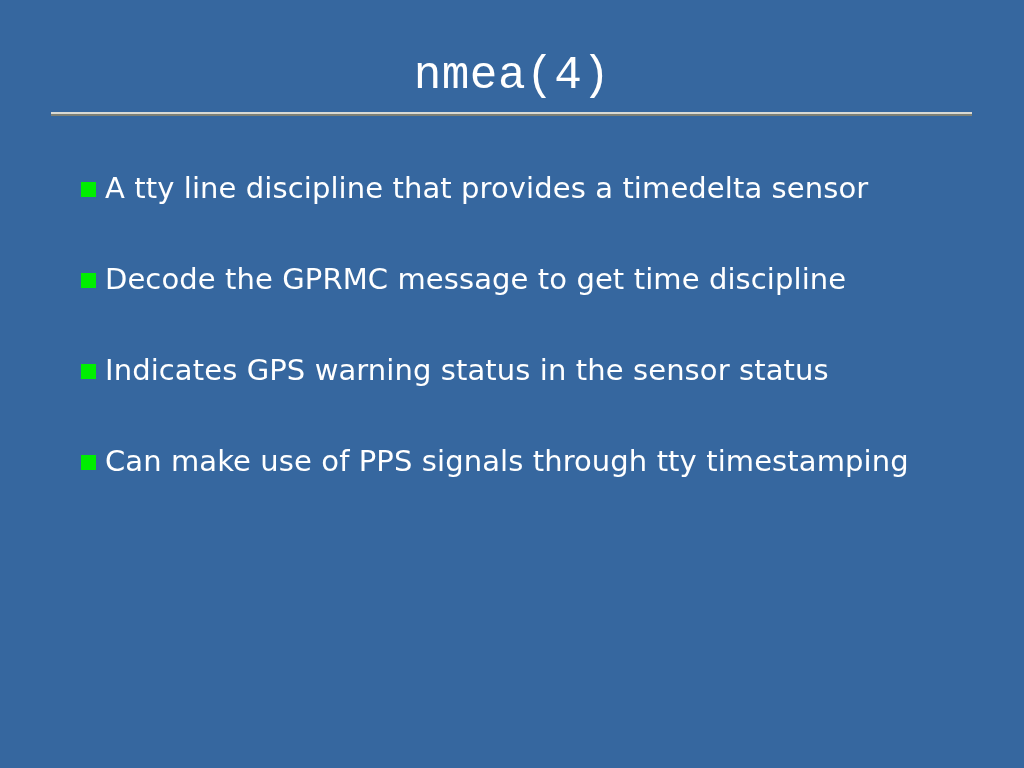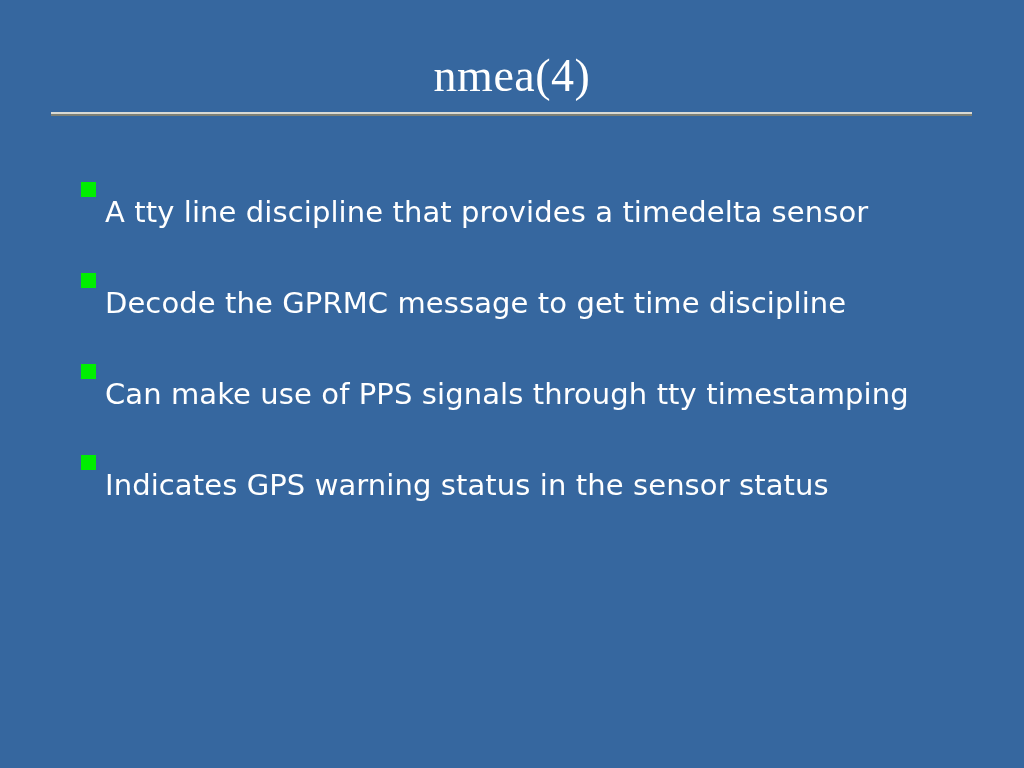--- a/index.html
+++ b/index.html
@@ -22,21 +22,21 @@
   }
 
   
   #slide-title {
     position: absolute;
     left: 0;
     top: 48px;
     width: 1024px;
     text-align: center;
     color: #ffffff;
-    font-family: Liberation Serif, serif;
+    font-family: Liberation Mono, monospace;
     font-size: 46px;
     font-weight: 400;
     letter-spacing: 0.5px;
     line-height: 56px;
     white-space: nowrap;
   }
 
   
   #title-rule {
     position: absolute;
@@ -85,21 +85,20 @@
   .bullet-text {
     flex: 1 1 auto;
     margin-left: 9px;
     color: #ffffff;
     font-family: "DejaVu Sans", sans-serif;
     font-size: 29px;
     font-weight: 400;
     line-height: 40px;
     letter-spacing: 0.1px;
     white-space: nowrap;
-    margin-top: 24px;
   }
 </style>
 </head>
 <body>
 
 <div id="slide">
 
   <div id="slide-title">nmea(4)</div>
 
   <div id="title-rule">
@@ -114,23 +113,23 @@
       <span class="bullet-text">A tty line discipline that provides a timedelta sensor</span>
     </div>
 
     <div class="bullet-item">
       <span class="bullet-marker"></span>
       <span class="bullet-text">Decode the GPRMC message to get time discipline</span>
     </div>
 
     <div class="bullet-item">
       <span class="bullet-marker"></span>
-      <span class="bullet-text">Can make use of PPS signals through tty timestamping</span>
+      <span class="bullet-text">Indicates GPS warning status in the sensor status</span>
     </div>
 
     <div class="bullet-item">
       <span class="bullet-marker"></span>
-      <span class="bullet-text">Indicates GPS warning status in the sensor status</span>
+      <span class="bullet-text">Can make use of PPS signals through tty timestamping</span>
     </div>
 
   </div>
 
 </div>
 
 </body></html>

